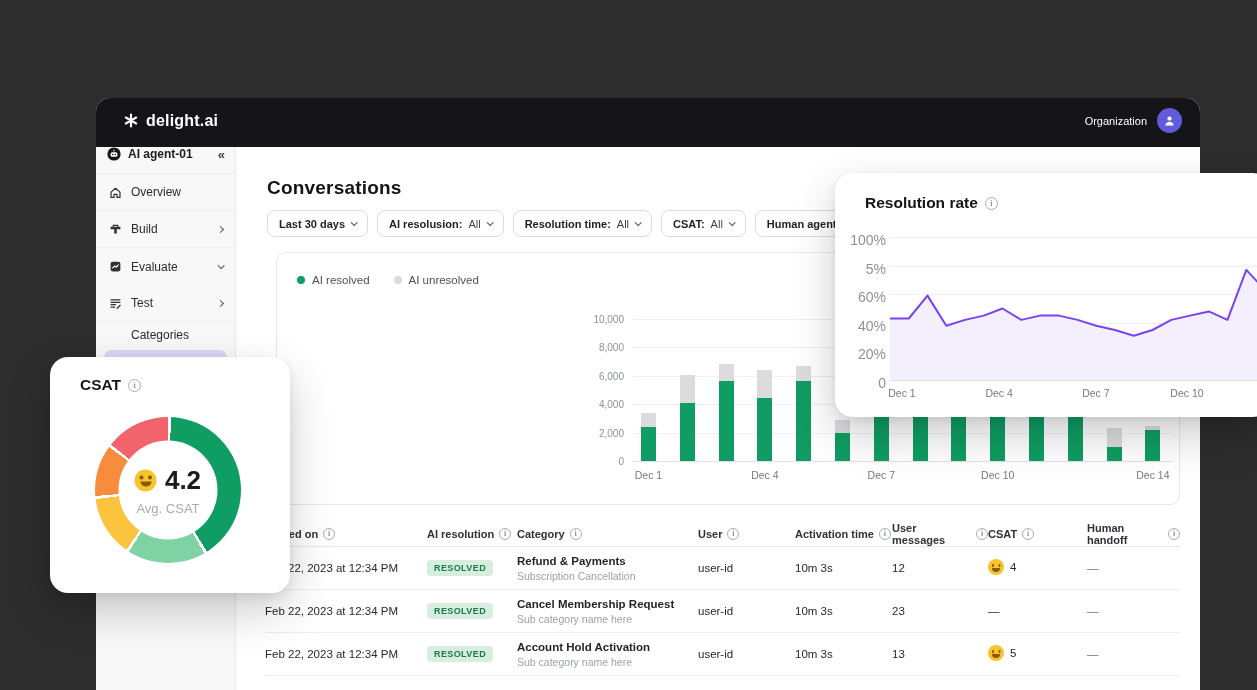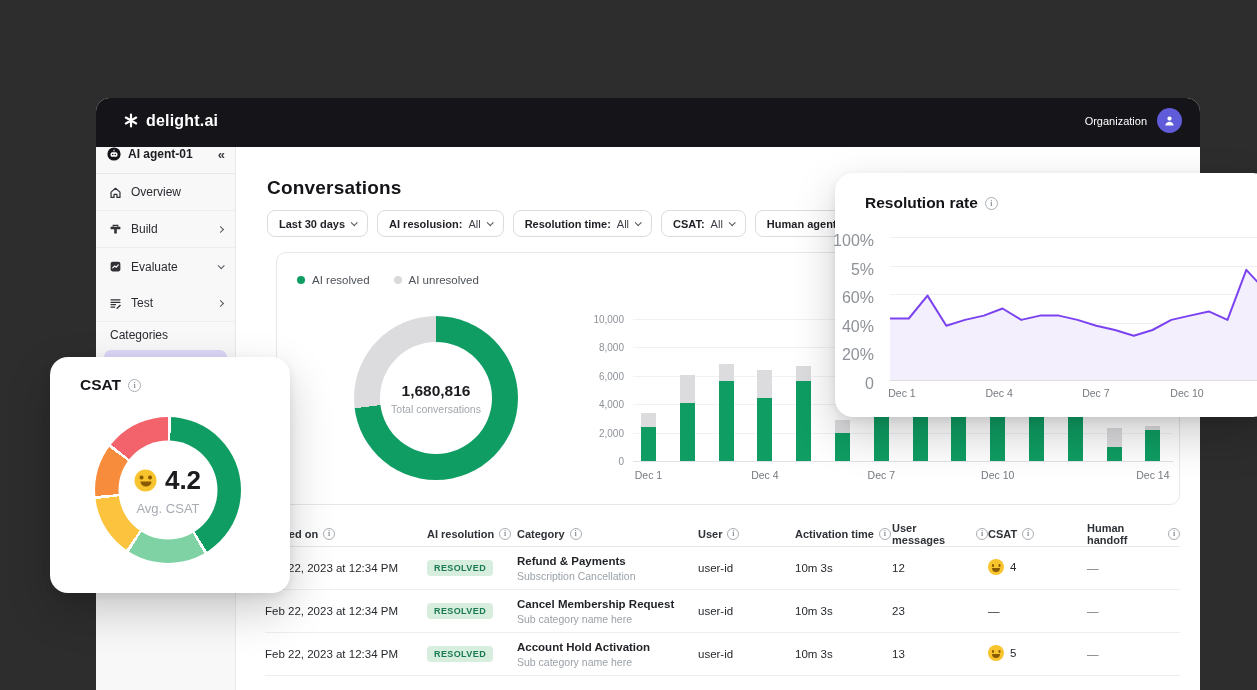--- a/index.html
+++ b/index.html
@@ -23,21 +23,21 @@
              background:#f8f8f9; border-right:1px solid #e9e9eb; }
   .agent-row { height:27px; display:flex; align-items:center; gap:7px; padding:0 10px 12px 11px;
                border-bottom:1px solid #e9e9eb; font-size:12px; font-weight:700; color:#1c1c21; }
   .agent-row .grow { flex:1; }
   .collapse { color:#3a3a40; font-size:13px; cursor:pointer; }
   .nav-item { height:37px; display:flex; align-items:center; gap:9px; padding:0 12px;
               font-size:12px; color:#2b2b31; border-bottom:1px solid #ededef; }
   .nav-item.no-border { border-bottom:none; }
   .nav-item .grow, .sub-item .grow { flex:1; }
   .nav-icon { width:14px; height:14px; display:inline-flex; align-items:center; justify-content:center; color:#39393f; }
-  .sub-item { height:25px; display:flex; align-items:center; padding:0 12px 0 14px; font-size:12px; color:#2b2b31; }
+  .sub-item { height:25px; display:flex; align-items:center; padding:0 12px 0 35px; font-size:12px; color:#2b2b31; }
   .active-pill { height:27px; margin:3px 8px 0 8px; background:#dcd7f8; border-radius:7px; }
 
   .chev { display:inline-block; width:5px; height:5px; border-right:1.4px solid #55555c;
           border-bottom:1.4px solid #55555c; }
   .chev.down { transform:rotate(45deg) translateY(-1px); }
   .chev.right { transform:rotate(-45deg); }
 
   
   .main { position:absolute; left:140px; top:49px; right:0; bottom:0; background:#fff; }
   .page-title { position:absolute; left:31px; top:30px; font-size:19px; font-weight:800; color:#141419; letter-spacing:.2px; }
@@ -113,21 +113,21 @@
   .csat-card .card-title { left:30px; top:19px; }
   .csat-center { display:flex; align-items:center; gap:8px; }
   .csat-num { font-size:26px; font-weight:800; color:#1b1b20; }
   .csat-avg { font-size:13px; color:#a6abb1; margin-top:5px; }
 
   .res-card { left:835px; top:173px; width:436px; height:244px; }
   .res-card .card-title { left:30px; top:21px; }
   .res-plot { position:absolute; left:55px; top:64px; width:375px; height:143px; }
   .res-grid { position:absolute; left:0; right:0; height:1px; background:#efeff2; }
   .res-grid.baseline { background:#dddde2; }
-  .res-ytick { position:absolute; right:100%; margin-right:16px; font-size:16px; color:#8d9298; white-space:nowrap; }
+  .res-ytick { position:absolute; right:100%; margin-right:4px; font-size:14px; color:#8d9298; white-space:nowrap; }
   .res-xtick { position:absolute; top:calc(100% + 7px); width:60px; margin-left:-30px; text-align:center;
                font-size:10.5px; color:#75797f; }
   .res-plot svg { position:absolute; left:0; top:0; width:100%; height:100%; overflow:visible; }
 </style>
 </head>
 <body>
 
 <div class="app">
 
   <div class="topbar">
@@ -252,26 +252,20 @@
         <div class="legend-item">
           <span class="dot" style="background: rgb(15, 157, 99);"></span>
           <span>AI resolved</span>
         </div>
         <div class="legend-item">
           <span class="dot" style="background: rgb(217, 217, 220);"></span>
           <span>AI unresolved</span>
         </div>
       </div>
 
-      <div class="donut" style="left: 77px; top: 63px; width: 164px; height: 164px; background: conic-gradient(rgb(15, 157, 99) 0deg, rgb(15, 157, 99) 262.8deg, rgb(220, 220, 223) 262.8deg, rgb(220, 220, 223) 360deg);">
-        <div class="donut-hole" style="width:112px; height:112px;">
-          <div class="donut-val">1,680,816</div>
-          <div class="donut-lbl">Total conversations</div>
-        </div>
-      </div>
 
       <div class="bar-plot">
           <div class="grid-h baseline" style="top: 142px;"></div>
           <div class="bar-ytick" style="top: 137px;">0</div>
           <div class="grid-h" style="top: 113.6px;"></div>
           <div class="bar-ytick" style="top: 108.6px;">2,000</div>
           <div class="grid-h" style="top: 85.2px;"></div>
           <div class="bar-ytick" style="top: 80.2px; text-align: center;">4,000</div>
           <div class="grid-h" style="top: 56.8px;"></div>
           <div class="bar-ytick" style="top: 51.8px;">6,000</div>

